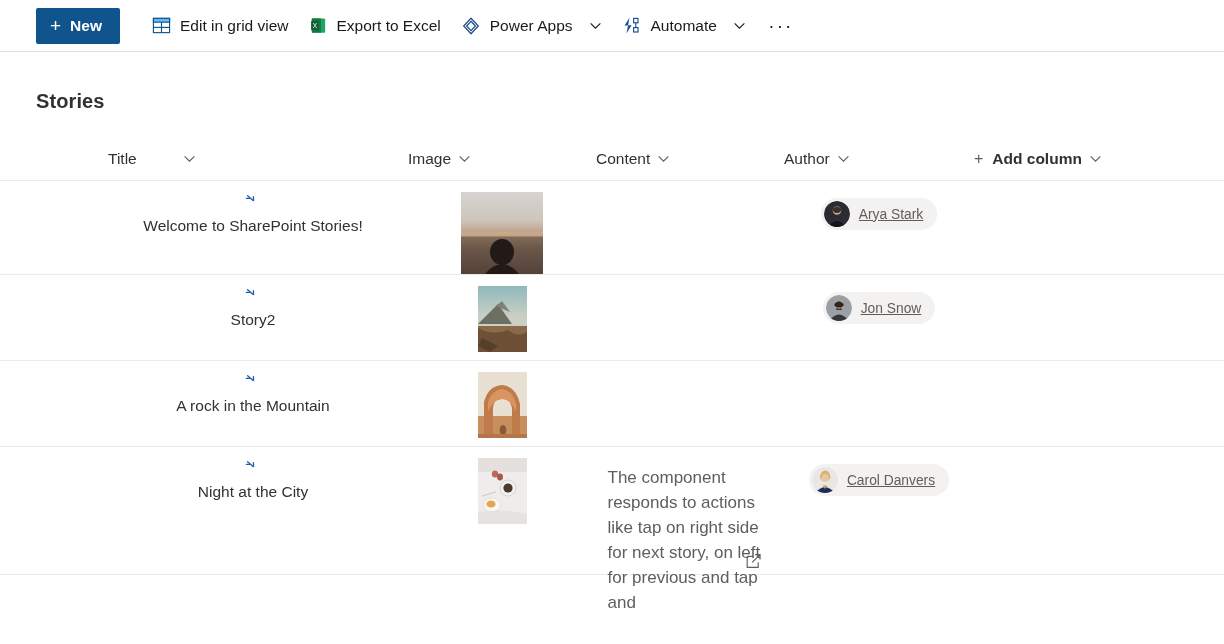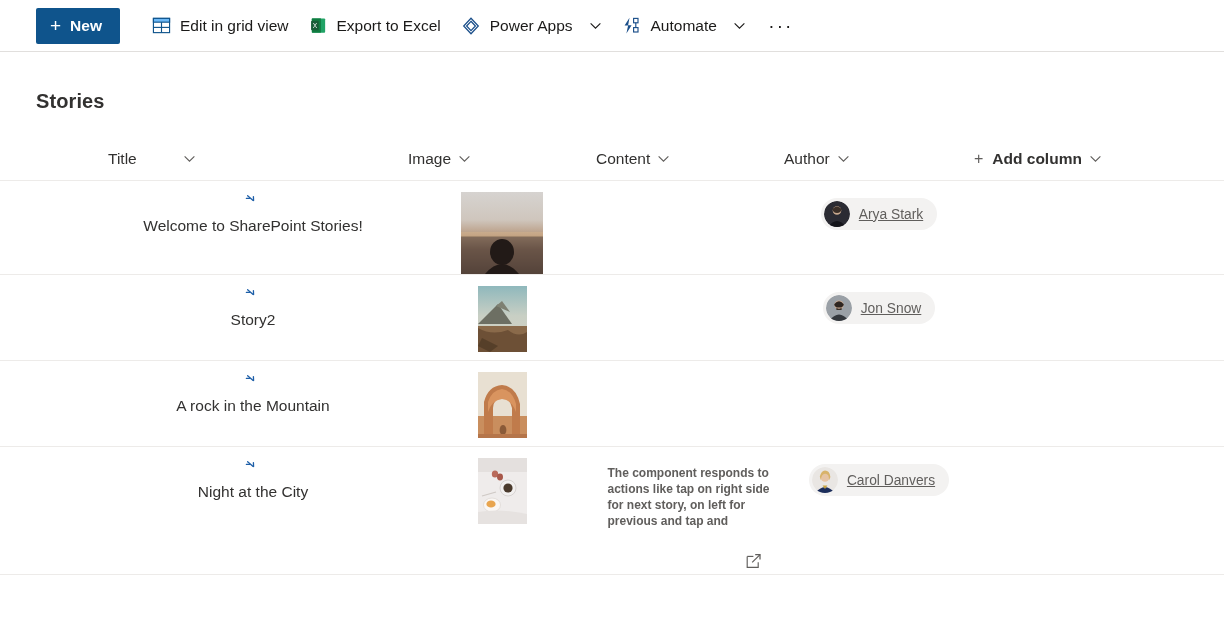--- a/index.html
+++ b/index.html
@@ -96,25 +96,24 @@
   .cell-title   { width: 372px; padding-left: 62px; padding-top: 18px; }
   .cell-image   { width: 188px; padding-top: 11px; }
   .cell-content { width: 188px; padding-top: 18px; position: relative; }
   .cell-author  { width: 190px; padding-top: 17px; }
   .cell-add     { width: 210px; }
 
   .title-text { font-size: 15.5px; color: #323130; white-space: nowrap; }
   .spinner { position: relative; top: -7px; left: -1px; margin-right: 0px; flex: none; }
 
   .content-text {
-    font-size: 12px;
-    line-height: 16px;
+    font-size: 17px;
+    line-height: 25px;
     color: #605e5c;
     width: 165px;
-    font-weight: bold;
   }
   .expand-icon {
     position: absolute;
     right: 22px; top: 106px;
     cursor: pointer;
   }
 
   
   .person {
     display: inline-flex; align-items: center;

